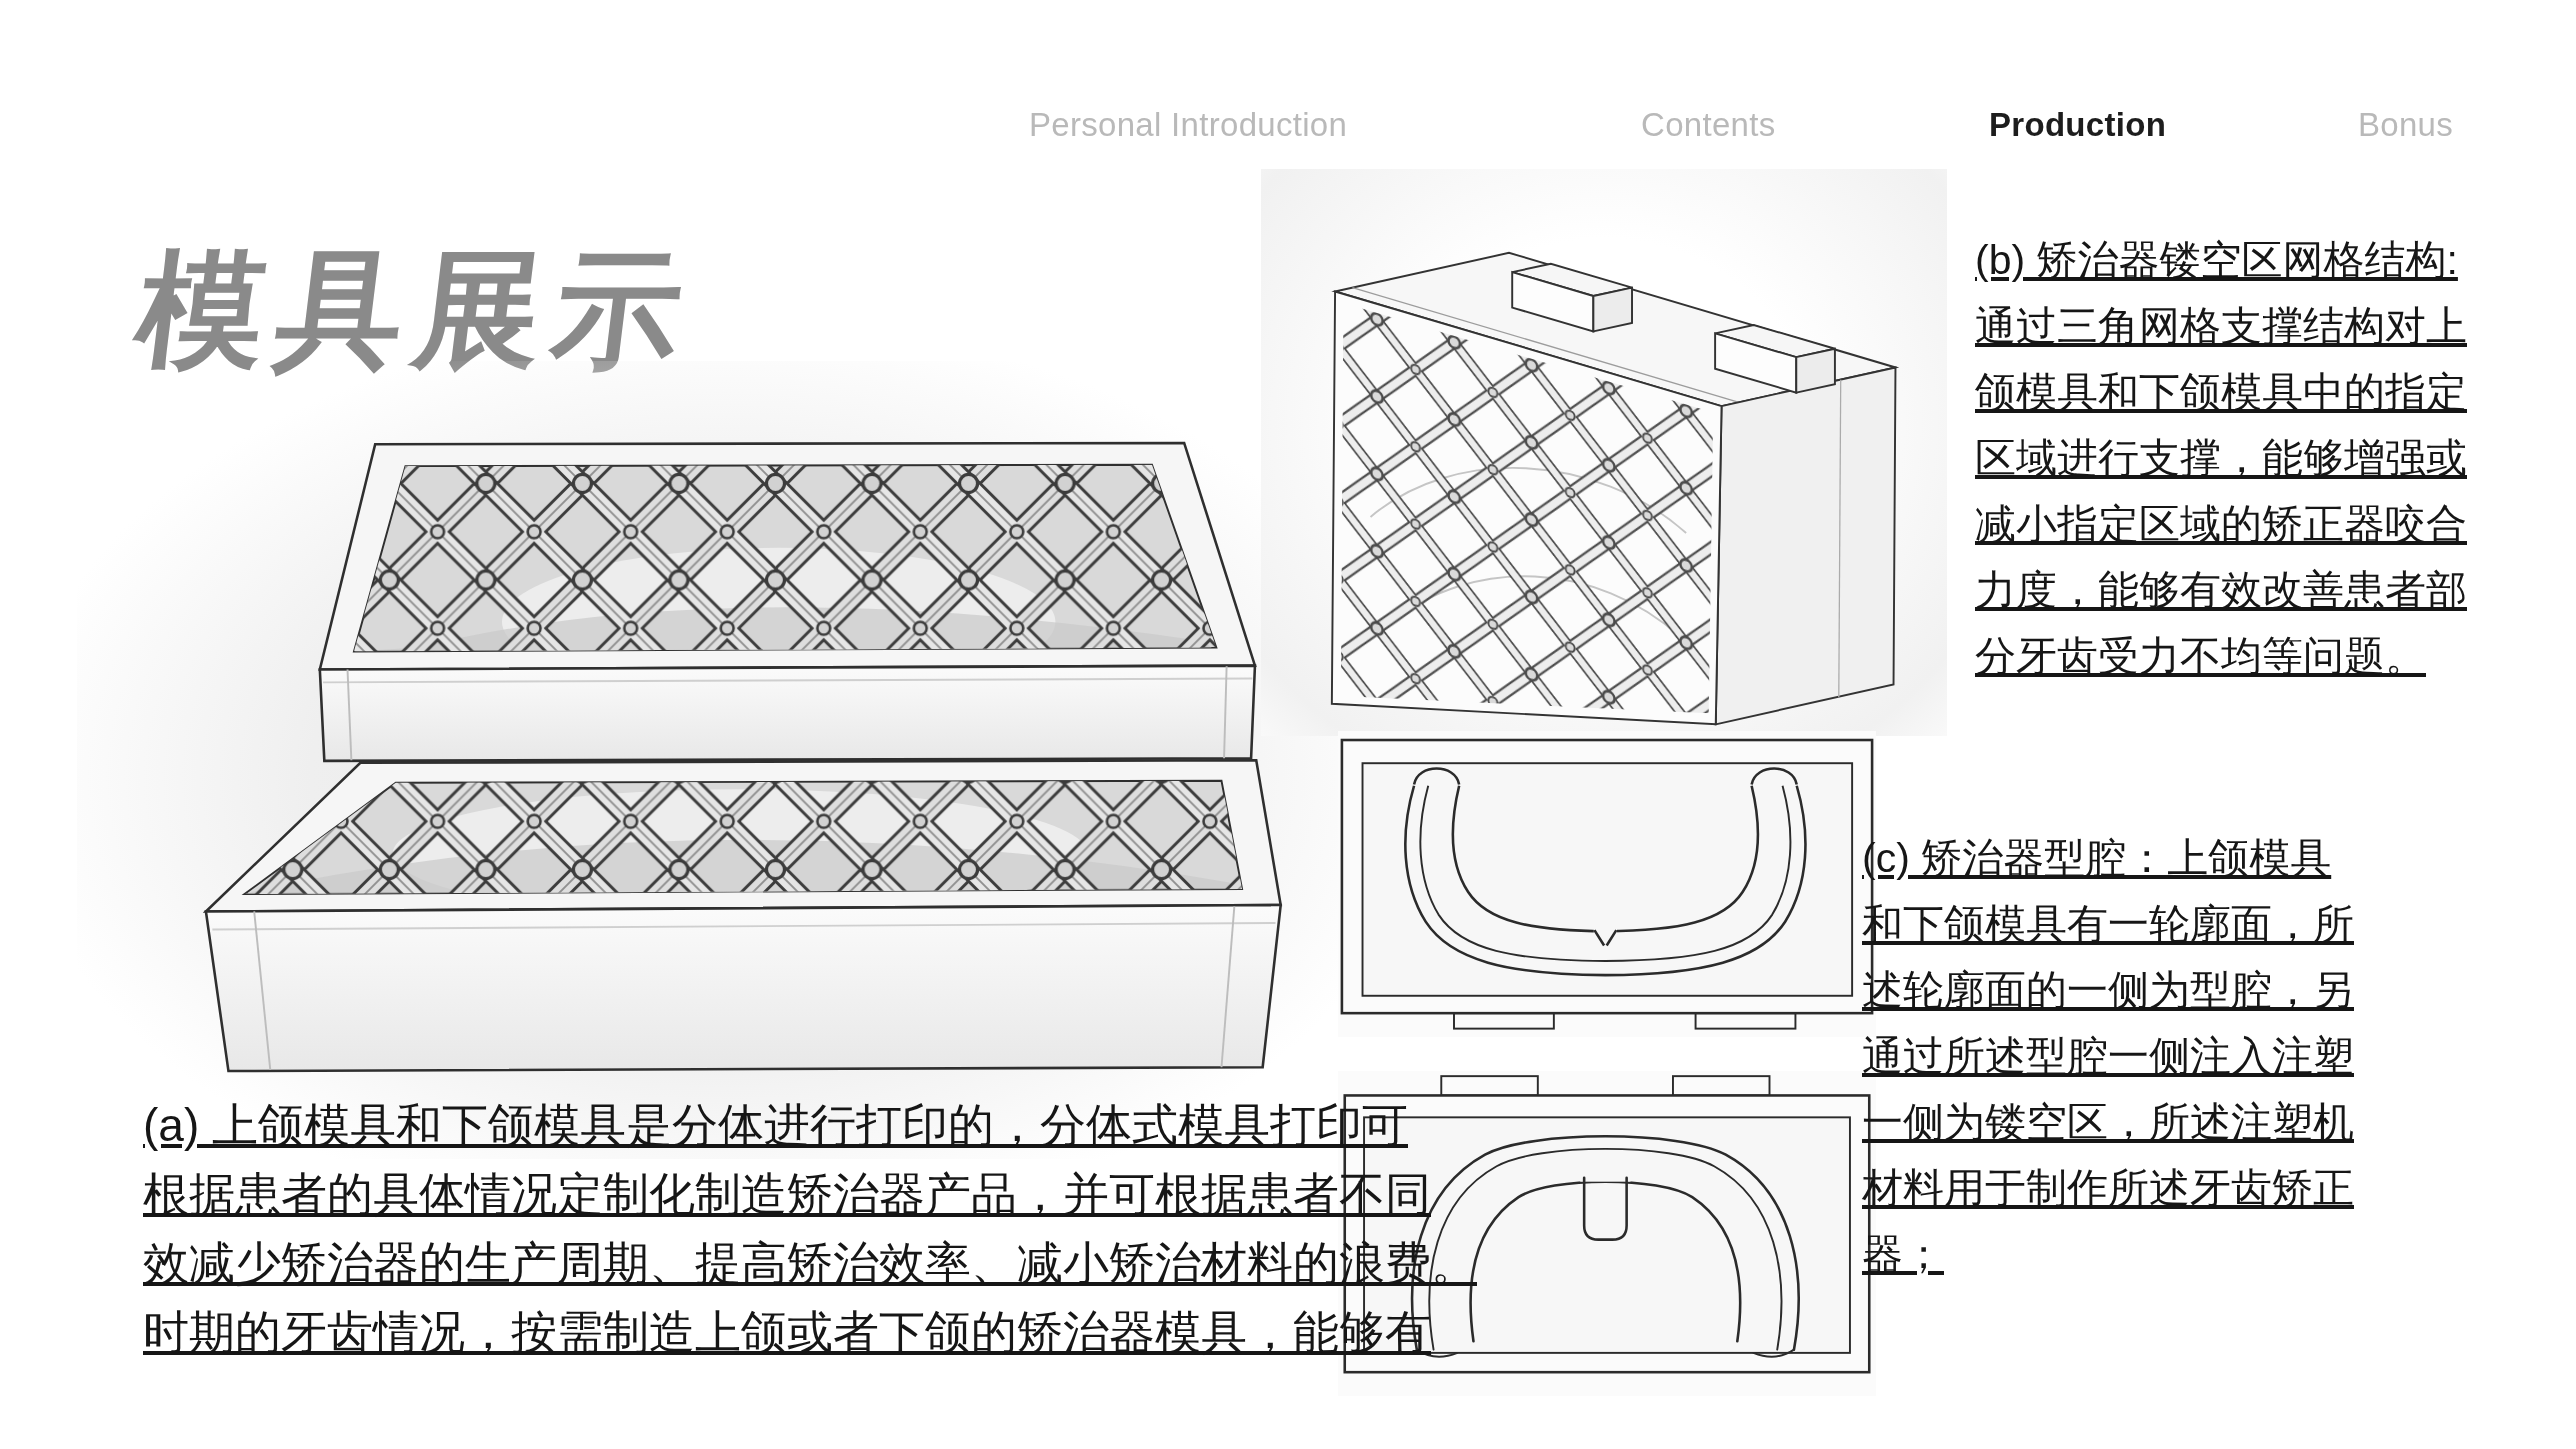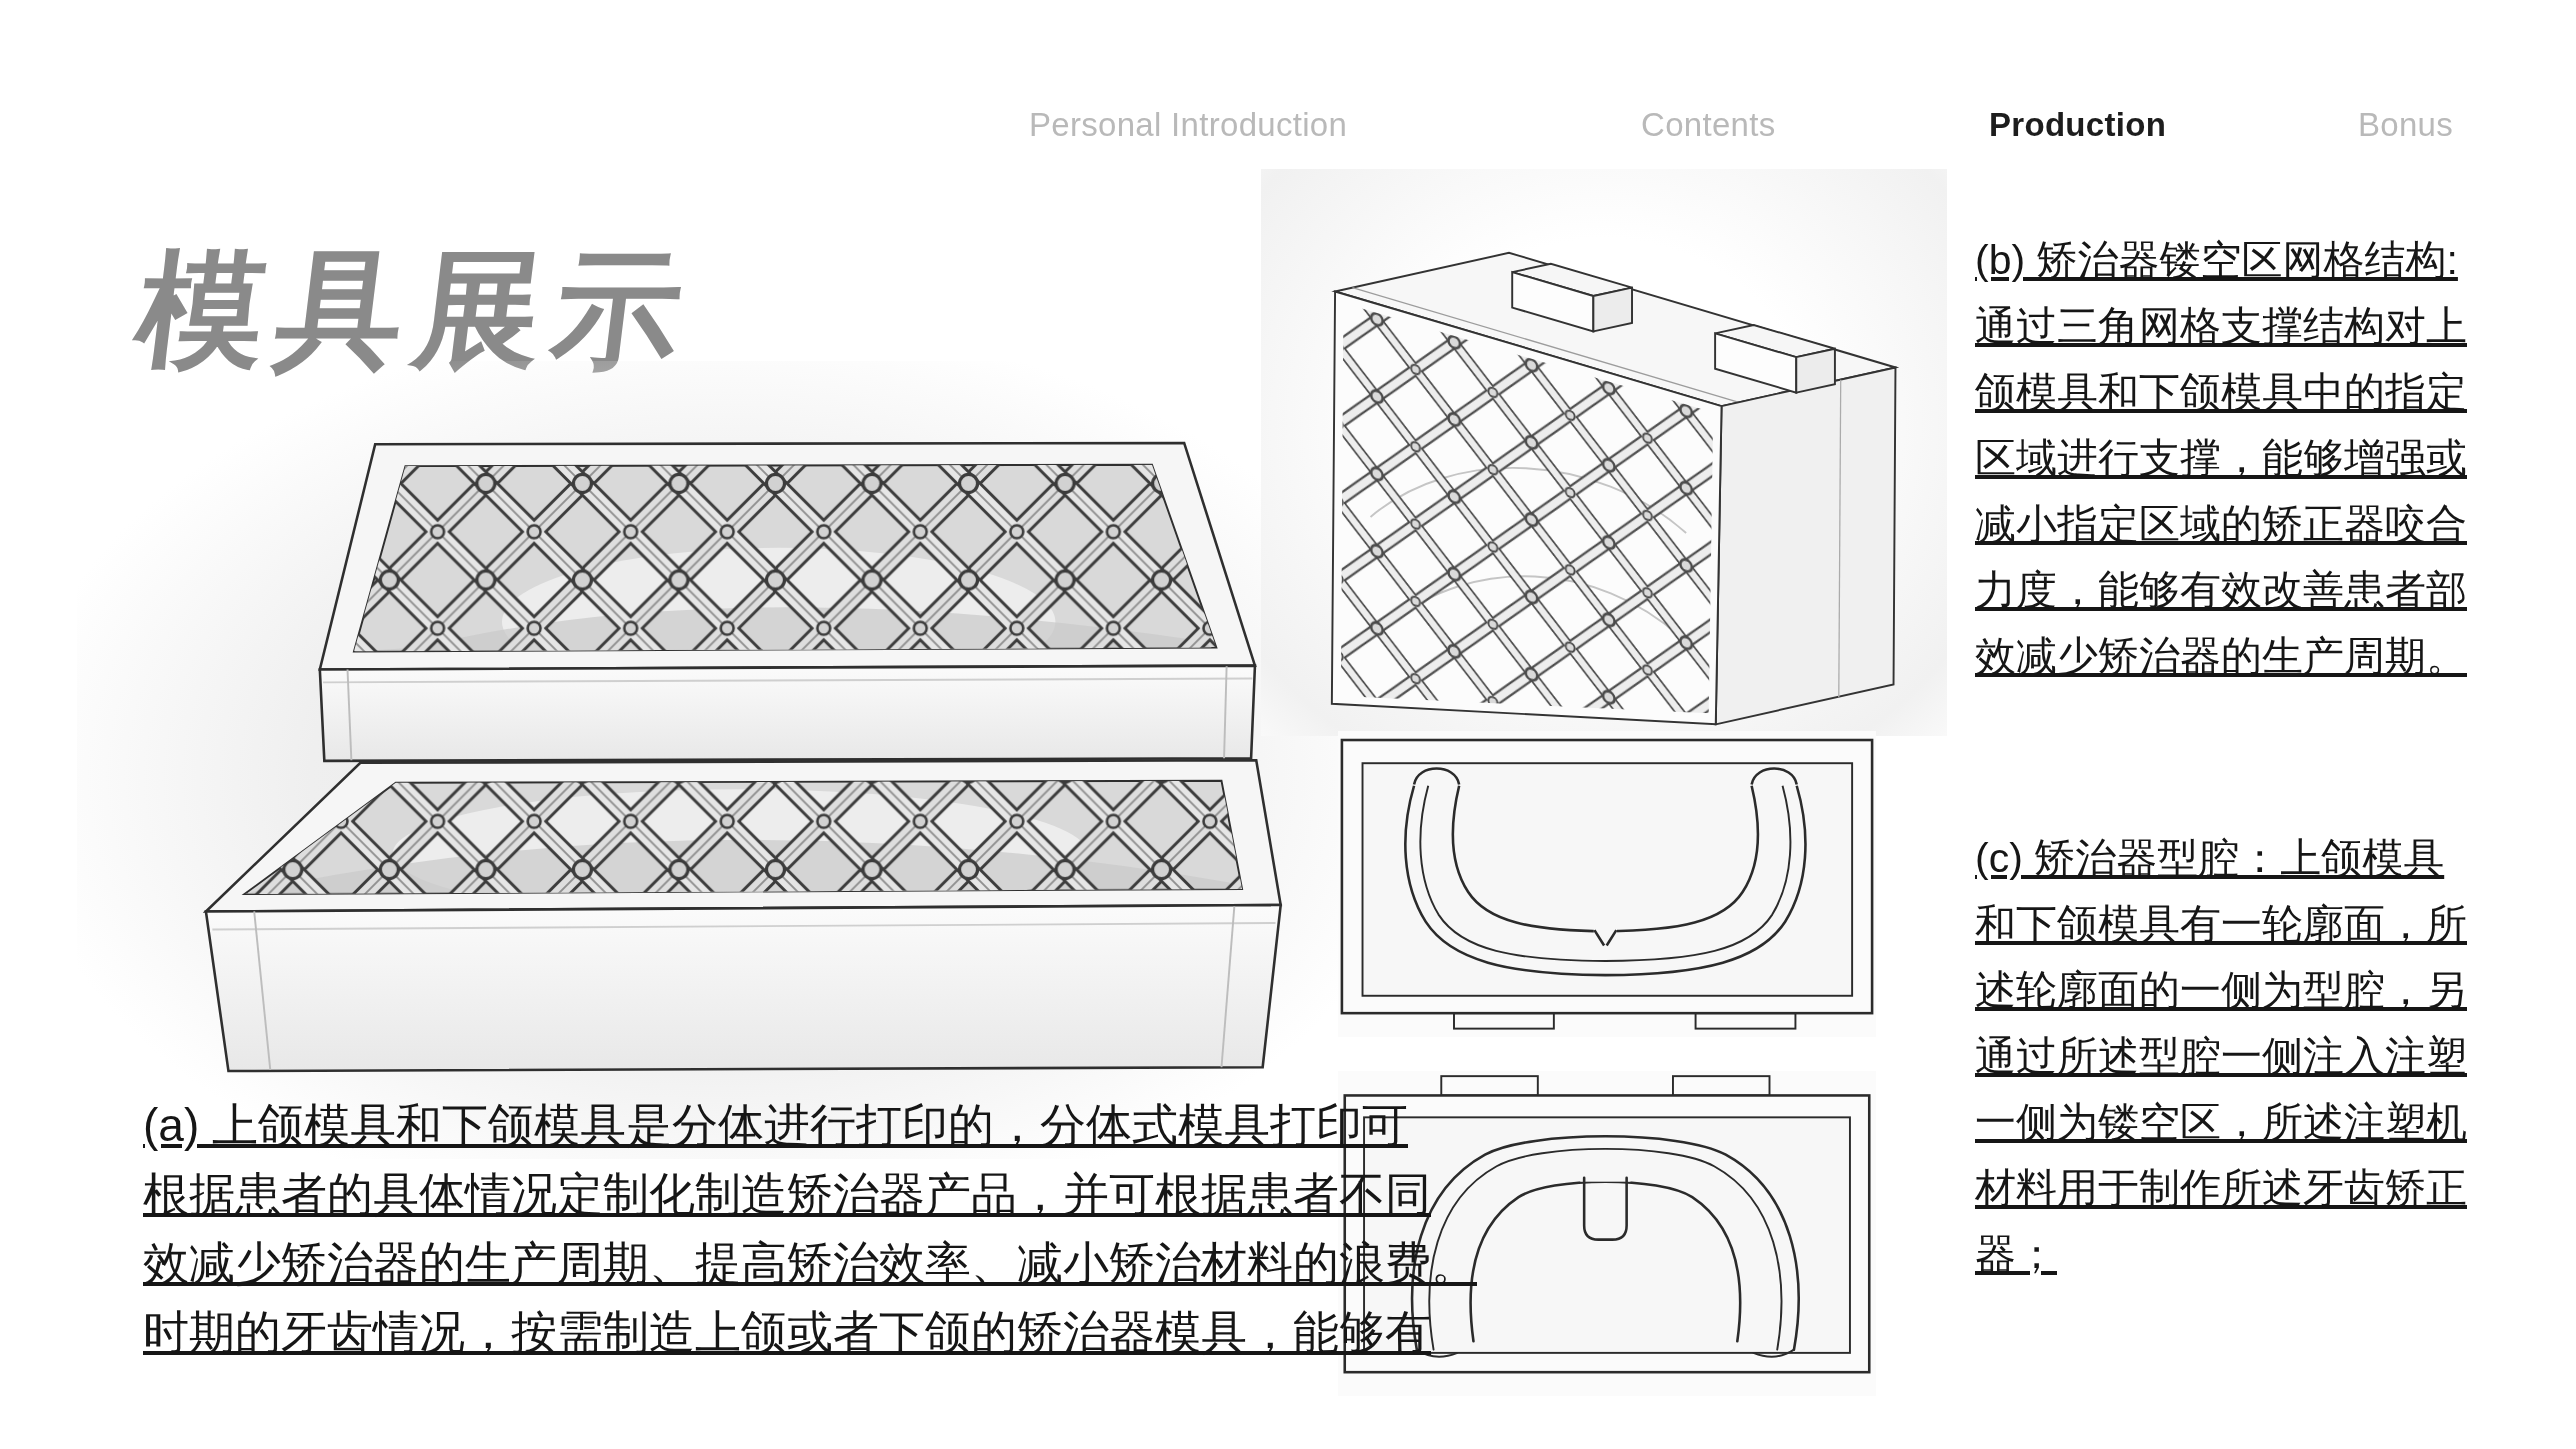--- a/index.html
+++ b/index.html
@@ -13,21 +13,21 @@
 
   
   .title{position:absolute;left:138px;top:227px;font-size:127px;font-weight:900;color:var(--title);
          letter-spacing:11.6px;transform:skewX(-7deg);white-space:nowrap;}
 
   
   .para{position:absolute;text-decoration:underline;}
   .pline{white-space:nowrap;}
   .para-a{left:143px;top:1091px;font-size:46px;line-height:69px;}
   .para-b{left:1975px;top:227px;font-size:41px;line-height:66px;}
-  .para-c{left:1975px;top:825px;font-size:41px;line-height:66px;}
+  .para-c{left:1862px;top:825px;font-size:41px;line-height:66px;}
 
   
   .fig{position:absolute;}
   .trays-bg{left:77px;top:361px;width:1288px;height:798px;
             background:radial-gradient(ellipse at 50% 52%, #e7e7e7 0%, #efefef 45%, rgba(255,255,255,0) 78%);}
   .fig-trays{left:148px;top:435px;width:1152px;height:644px;}
   .fig-box{left:1261px;top:169px;width:686px;height:567px;
            background:radial-gradient(ellipse at 50% 45%, #ffffff 42%, #f1f1f1 88%, #f9f9f9 100%);}
   .fig-mold{background:#fbfbfb;}
   .fig-mold-upper{left:1338px;top:731px;width:538px;height:306px;}
@@ -202,21 +202,21 @@
     <div class="pline">时期的牙齿情况，按需制造上颌或者下颌的矫治器模具，能够有</div>
   </div>
 
   <div class="para para-b">
     <div class="pline">(b) 矫治器镂空区网格结构:</div>
     <div class="pline">通过三角网格支撑结构对上</div>
     <div class="pline">颌模具和下颌模具中的指定</div>
     <div class="pline">区域进行支撑，能够增强或</div>
     <div class="pline">减小指定区域的矫正器咬合</div>
     <div class="pline">力度，能够有效改善患者部</div>
-    <div class="pline">效减少矫治器的生产周期。</div>
+    <div class="pline">分牙齿受力不均等问题。</div>
   </div>
 
   <div class="para para-c">
     <div class="pline">(c) 矫治器型腔：上颌模具</div>
     <div class="pline">和下颌模具有一轮廓面，所</div>
     <div class="pline">述轮廓面的一侧为型腔，另</div>
     <div class="pline">通过所述型腔一侧注入注塑</div>
     <div class="pline">一侧为镂空区，所述注塑机</div>
     <div class="pline">材料用于制作所述牙齿矫正</div>
     <div class="pline">器；</div>

